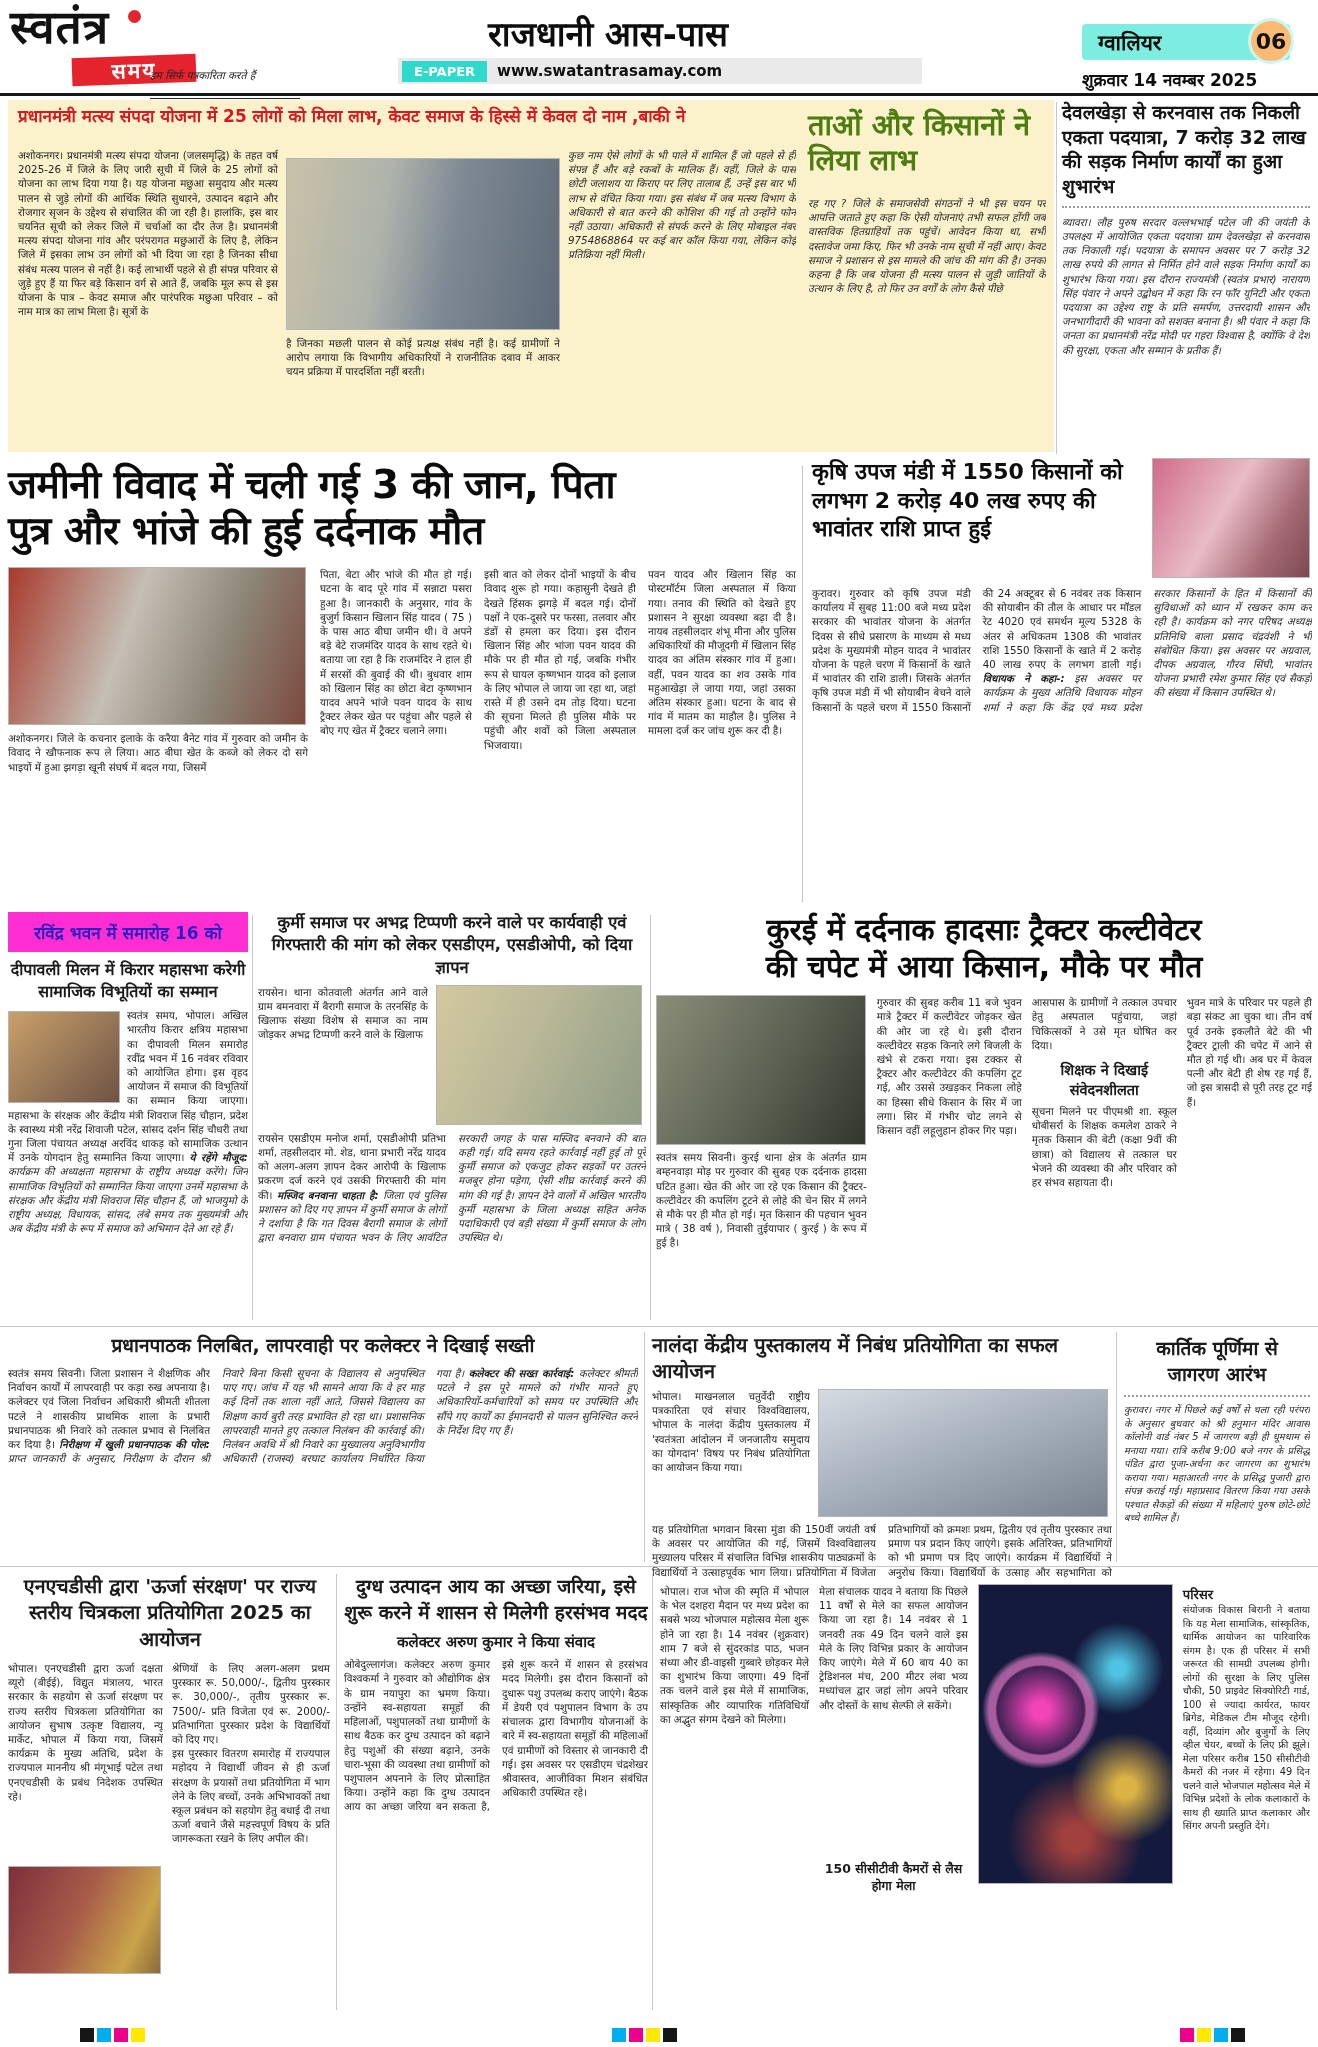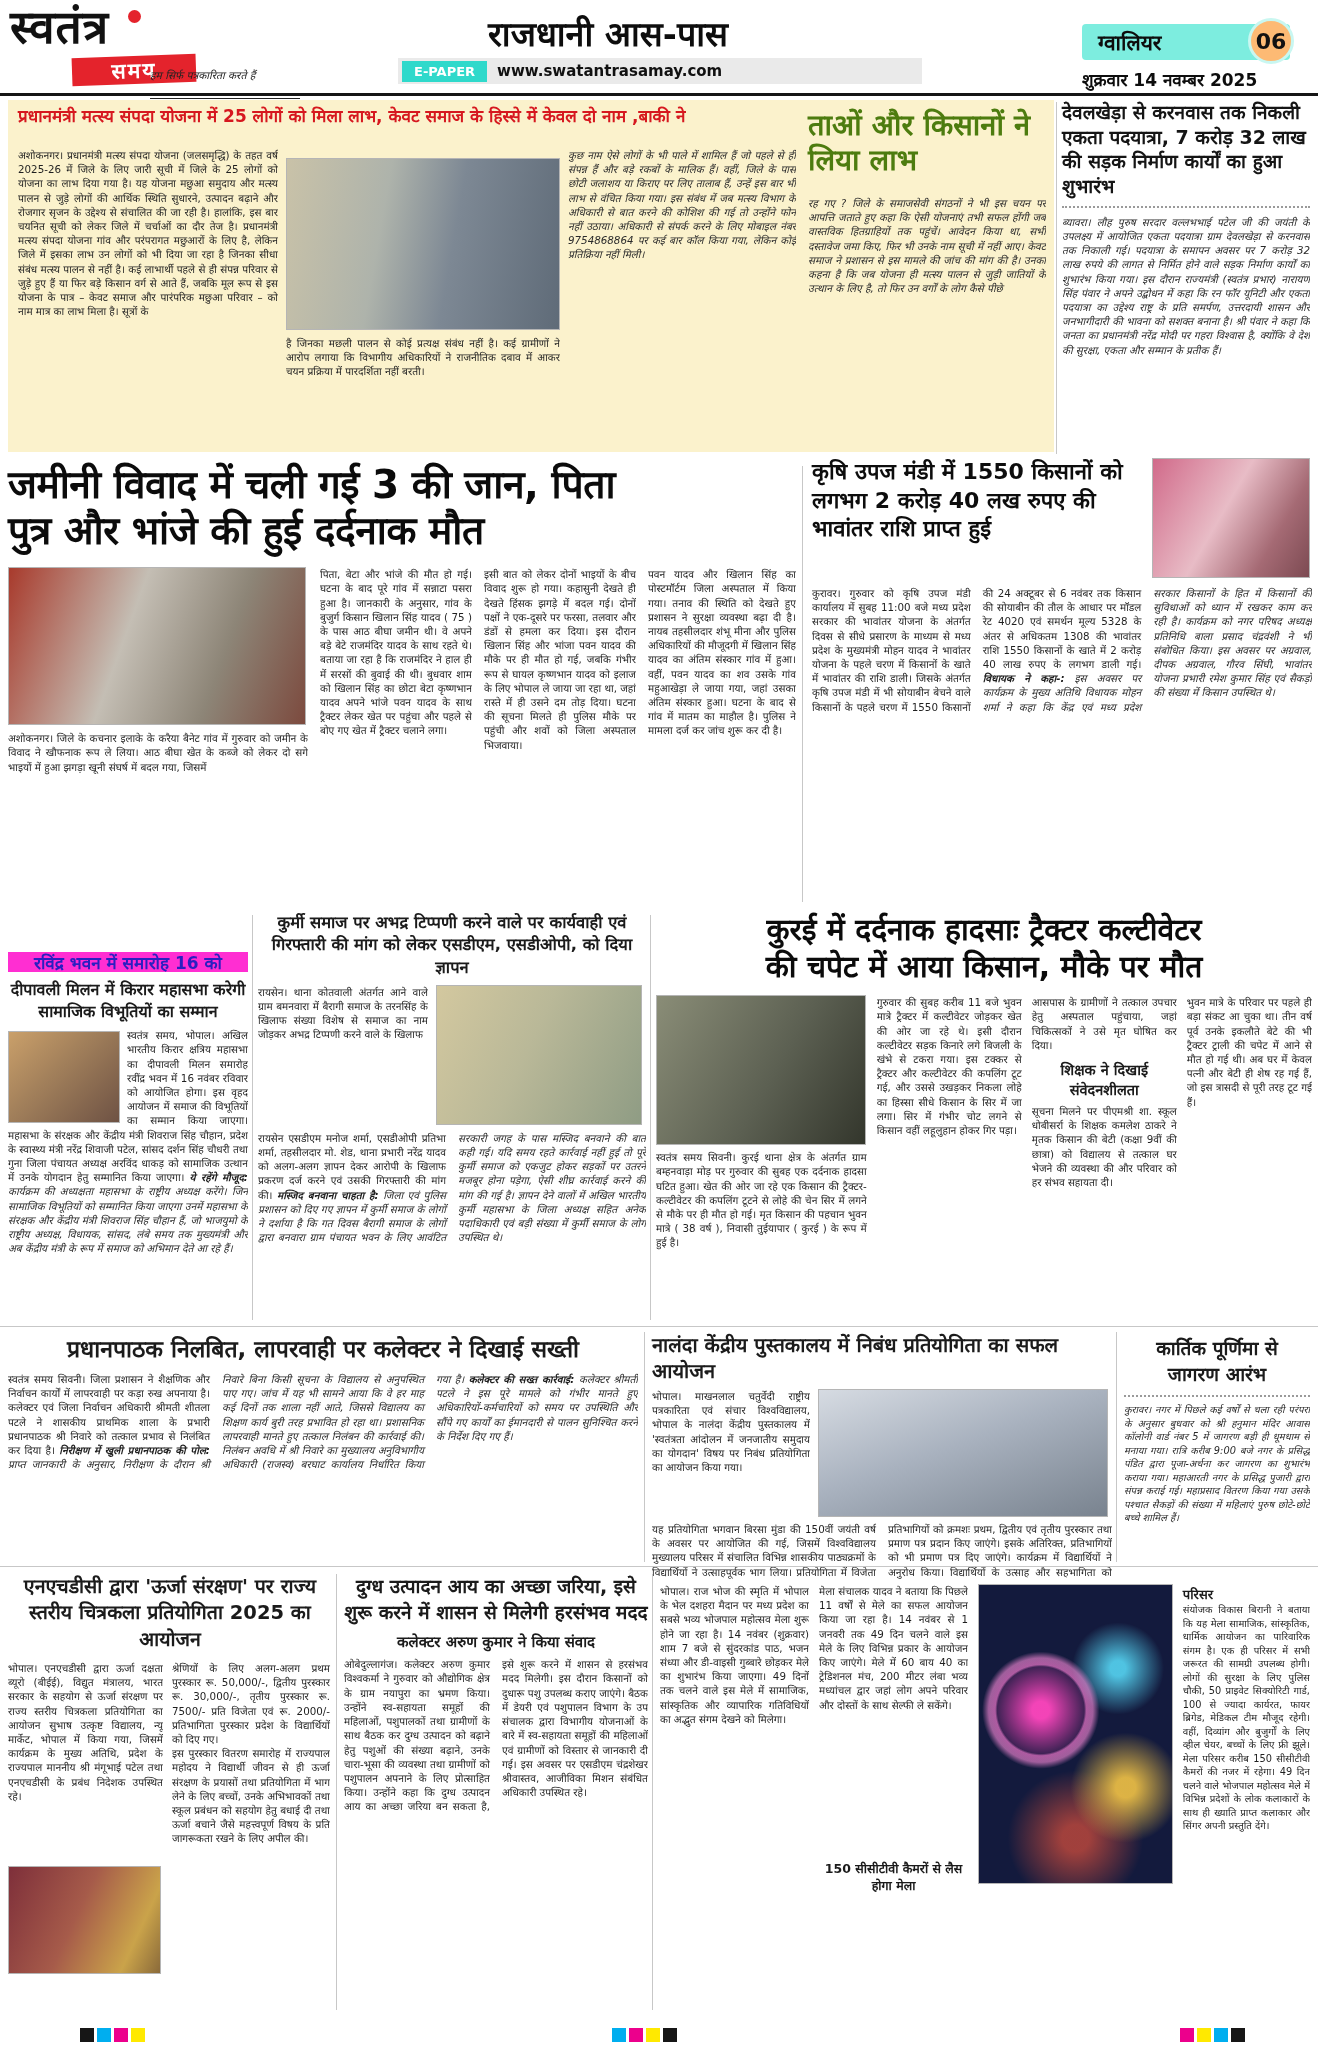--- a/index.html
+++ b/index.html
@@ -46,34 +46,34 @@
   .ekta-h { font-size:19px; font-weight:800; line-height:1.3; color:#151515; border-bottom:2px dotted #9a9a9a; padding-bottom:7px; }
 
   .main-h { font-size:39px; line-height:1.17; font-weight:800; color:#0b0b0b; letter-spacing:-0.5px; }
   .photo-stretcher { background:linear-gradient(110deg,#a83a2c 0%,#c4beb4 40%,#8d8577 70%,#7c4a3e 100%); }
 
   .mandi-h { font-size:22px; font-weight:800; line-height:1.3; color:#0d0d0d; }
   .photo-mandi { background:linear-gradient(120deg,#d16a8a 0%,#e8bcc6 45%,#a56a74 75%,#7c4a52 100%); }
   .cols3 { column-count:3; column-gap:12px; }
   .cols2 { column-count:2; column-gap:12px; }
 
-  .pink-box { background:#ff2ed2; display:flex; align-items:center; justify-content:center; height:20px;margin-top:40px; }
+  .pink-box { background:#ff2ed2; display:flex; align-items:center; justify-content:center; height:40px; }
   .pink-box span { color:#2b1fc0; font-weight:800; font-size:17px; }
   .kirar-h { font-size:16px; font-weight:800; line-height:1.35; margin-top:7px; }
   .photo-kirar { float:left; width:112px; height:92px; margin:3px 7px 3px 0;
                  background:linear-gradient(135deg,#caa06a 0%,#9b7a58 50%,#6e5244 100%); }
 
   .kurmi-h { font-size:16.5px; font-weight:800; line-height:1.35; }
   .photo-kurmi { background:linear-gradient(115deg,#d3c89f 0%,#b9b898 45%,#8f9c84 100%); }
 
   .kurai-h { font-size:30px; font-weight:800; line-height:1.22; color:#0b0b0b; }
   .photo-kurai { background:linear-gradient(120deg,#8a8d77 0%,#5c6052 55%,#33362c 100%); }
   .kurai-sub { font-size:14.5px; font-weight:800; text-align:center; display:block; margin:7px 0 5px; }
 
-  .ppk-h { font-size:23px; font-weight:800; text-align:center; }
+  .ppk-h { font-size:19px; font-weight:800; text-align:center; }
   .sub-it { font-weight:800; font-style:italic; }
   .nal-h { font-size:20px; font-weight:800; line-height:1.3; }
   .photo-nalanda { background:linear-gradient(160deg,#d6dbe2 0%,#a9b2bf 45%,#79838f 100%); }
   .kar-h { font-size:19px; font-weight:800; text-align:center; line-height:1.35;
            border-bottom:2px dotted #9a9a9a; padding-bottom:8px; }
 
   .nhdc-h { font-size:19.5px; font-weight:800; text-align:center; line-height:1.35; }
   .photo-nhdc { background:linear-gradient(115deg,#7e2f3a 0%,#a65b4a 45%,#caa34a 80%,#8a6a3a 100%); margin:5px 0; }
   .dug-h { font-size:19px; font-weight:800; text-align:center; line-height:1.35; }
   .dug-sub { font-size:15px; font-weight:800; text-align:center; margin:6px 0; }

